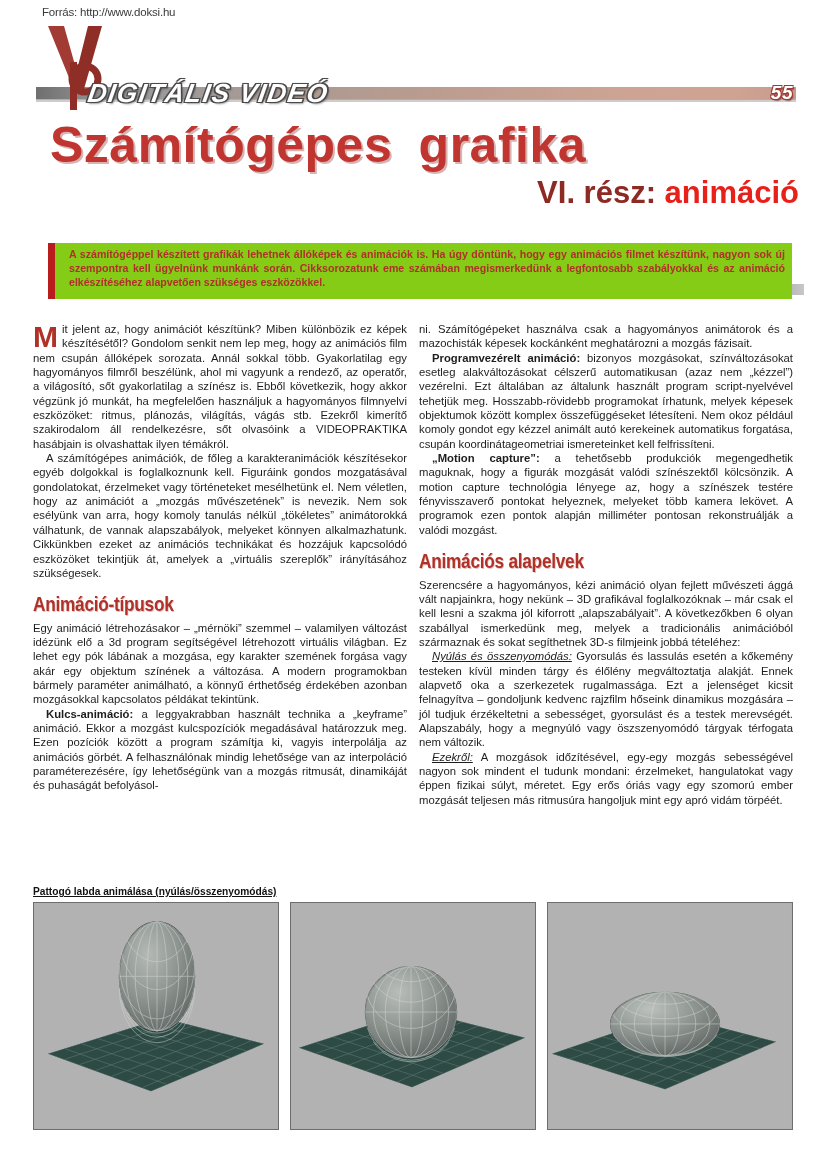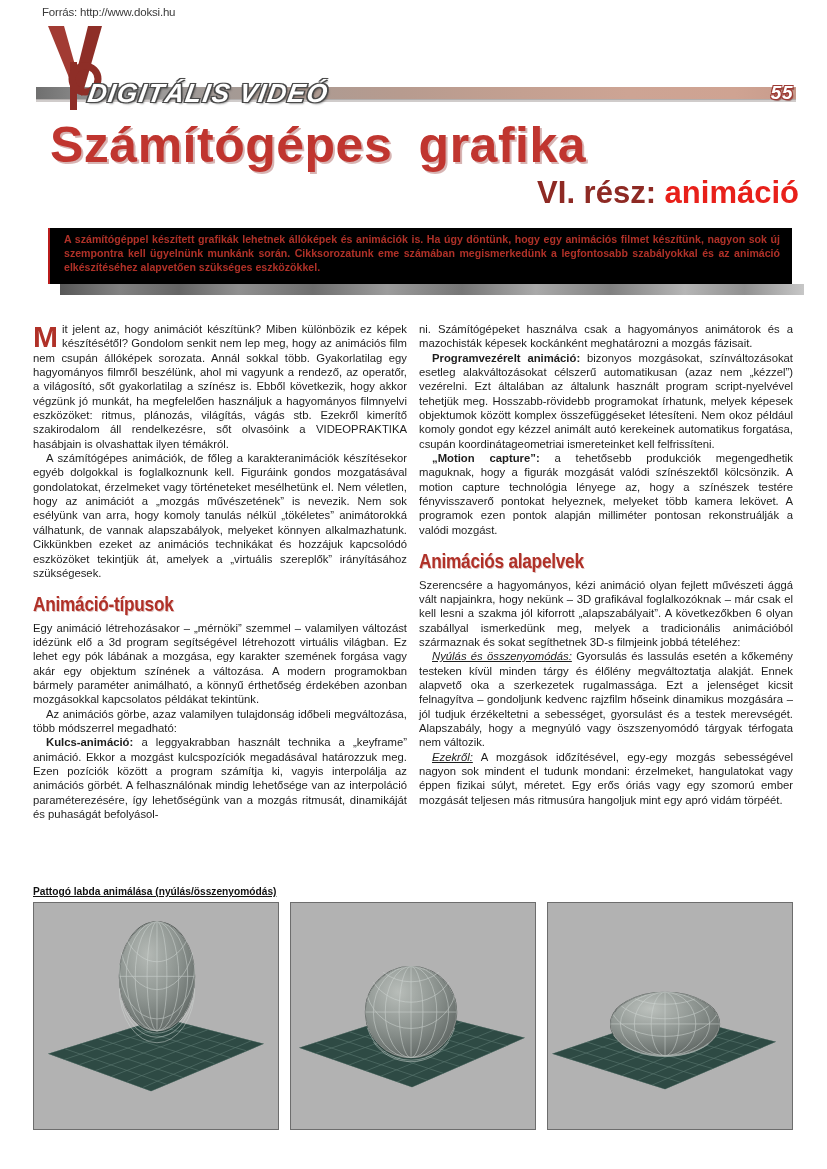--- a/index.html
+++ b/index.html
@@ -130,25 +130,25 @@
   
   .lead-wrap {
     position: absolute;
     left: 48px;
     top: 228px;
     width: 744px;
     height: 62px;
   }
   .lead-box {
     position: absolute;
-    left: 0; top: 0;
+    left: 0; top: 15px;
     width: 744px;
     height: 56px;
-    background: #000000;
-    border-left: 2px solid #b91c1c;
+    background: #84cc16;
+    border-left: 7px solid #b91c1c;
     box-sizing: border-box;
   }
   .lead-text {
     position: absolute;
     left: 14px;
     top: 4px;
     width: 716px;
     font-size: 10.6px;
     font-weight: bold;
     line-height: 14.2px;
@@ -271,21 +271,20 @@
   <div class="lead-box">
     <div class="lead-text">A számítógéppel készített grafikák lehetnek állóképek és animációk is. Ha úgy döntünk, hogy egy animációs filmet készítünk, nagyon sok új szempontra kell ügyelnünk munkánk során. Cikksorozatunk eme számában megismerkedünk a legfontosabb szabályokkal és az animáció elkészítéséhez alapvetően szükséges eszközökkel.</div>
   </div>
 </div>
 
 <div class="col left">
   <p class="noindent"><span class="dropcap">M</span><span>it jelent az, hogy animációt készítünk? Miben különbözik ez képek készítésétől? Gondolom senkit nem lep meg, hogy az animációs film nem csupán állóképek sorozata. Annál sokkal több. Gyakorlatilag egy hagyományos filmről beszélünk, ahol mi vagyunk a rendező, az operatőr, a világosító, sőt gyakorlatilag a színész is. Ebből következik, hogy akkor végzünk jó munkát, ha megfelelően használjuk a hagyományos filmnyelvi eszközöket: ritmus, plánozás, világítás, vágás stb. Ezekről kimerítő szakirodalom áll rendelkezésre, sőt olvasóink a VIDEOPRAKTIKA hasábjain is olvashattak ilyen témákról.</span></p>
   <p>A számítógépes animációk, de főleg a karakteranimációk készítésekor egyéb dolgokkal is foglalkoznunk kell. Figuráink gondos mozgatásával gondolatokat, érzelmeket vagy történeteket mesélhetünk el. Nem véletlen, hogy az animációt a „mozgás művészetének” is nevezik. Nem sok esélyünk van arra, hogy komoly tanulás nélkül „tökéletes” animátorokká válhatunk, de vannak alapszabályok, melyeket könnyen alkalmazhatunk. Cikkünkben ezeket az animációs technikákat és hozzájuk kapcsolódó eszközöket tekintjük át, amelyek a „virtuális szereplők” irányításához szükségesek.</p>
   <div class="sec-head">Animáció-típusok</div>
   <p class="noindent">Egy animáció létrehozásakor – „mérnöki” szemmel – valamilyen változást idézünk elő a 3d program segítségével létrehozott virtuális világban. Ez lehet egy pók lábának a mozgása, egy karakter szemének forgása vagy akár egy objektum színének a változása. A modern programokban bármely paraméter animálható, a könnyű érthetőség érdekében azonban mozgásokkal kapcsolatos példákat tekintünk.</p>
-  <p>Az animációs görbe, azaz valamilyen tulajdonság időbeli megváltozása, több módszerrel megadható:</p>
   <p><b class="term">Kulcs-animáció:</b><span> a leggyakrabban használt technika a „keyframe” animáció. Ekkor a mozgást kulcspozíciók megadásával határozzuk meg. Ezen pozíciók között a program számítja ki, vagyis interpolálja az animációs görbét. A felhasználónak mindig lehetősége van az interpoláció paraméterezésére, így lehetőségünk van a mozgás ritmusát, dinamikáját és puhaságát befolyásol-</span></p>
 </div>
 
 <div class="col right">
   <p class="noindent">ni. Számítógépeket használva csak a hagyományos animátorok és a mazochisták képesek kockánként meghatározni a mozgás fázisait.</p>
   <p><b class="term">Programvezérelt animáció:</b><span> bizonyos mozgásokat, színváltozásokat esetleg alakváltozásokat célszerű automatikusan (azaz nem „kézzel”) vezérelni. Ezt általában az általunk használt program script-nyelvével tehetjük meg. Hosszabb-rövidebb programokat írhatunk, melyek képesek objektumok között komplex összefüggéseket létesíteni. Nem okoz például komoly gondot egy kézzel animált autó kerekeinek automatikus forgatása, csupán koordinátageometriai ismereteinket kell felfrissíteni.</span></p>
   <p><b class="term">„Motion capture”:</b><span> a tehetősebb produkciók megengedhetik maguknak, hogy a figurák mozgását valódi színészektől kölcsönzik. A motion capture technológia lényege az, hogy a színészek testére fényvisszaverő pontokat helyeznek, melyeket több kamera lekövet. A programok ezen pontok alapján milliméter pontosan rekonstruálják a valódi mozgást.</span></p>
   <div class="sec-head">Animációs alapelvek</div>
   <p class="noindent">Szerencsére a hagyományos, kézi animáció olyan fejlett művészeti ággá vált napjainkra, hogy nekünk – 3D grafikával foglalkozóknak – már csak el kell lesni a szakma jól kiforrott „alapszabályait”. A következőkben 6 olyan szabállyal ismerkedünk meg, melyek a tradicionális animációból származnak és sokat segíthetnek 3D-s filmjeink jobbá tételéhez:</p>
   <p><i class="term">Nyúlás és összenyomódás:</i><span> Gyorsulás és lassulás esetén a kőkemény testeken kívül minden tárgy és élőlény megváltoztatja alakját. Ennek alapvető oka a szerkezetek rugalmassága. Ezt a jelenséget kicsit felnagyítva – gondoljunk kedvenc rajzfilm hőseink dinamikus mozgására – jól tudjuk érzékeltetni a sebességet, gyorsulást és a testek merevségét. Alapszabály, hogy a megnyúló vagy öszszenyomódó tárgyak térfogata nem változik.</span></p>

